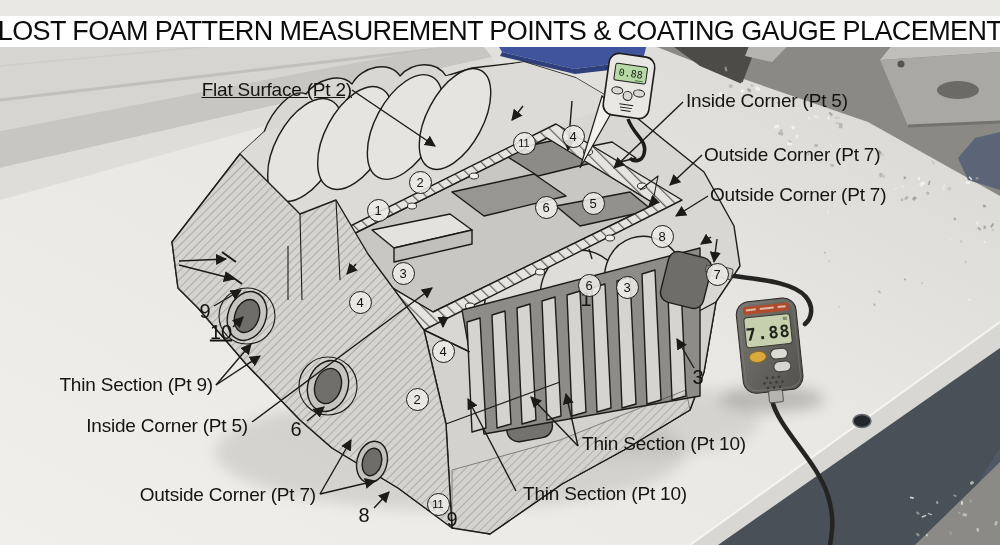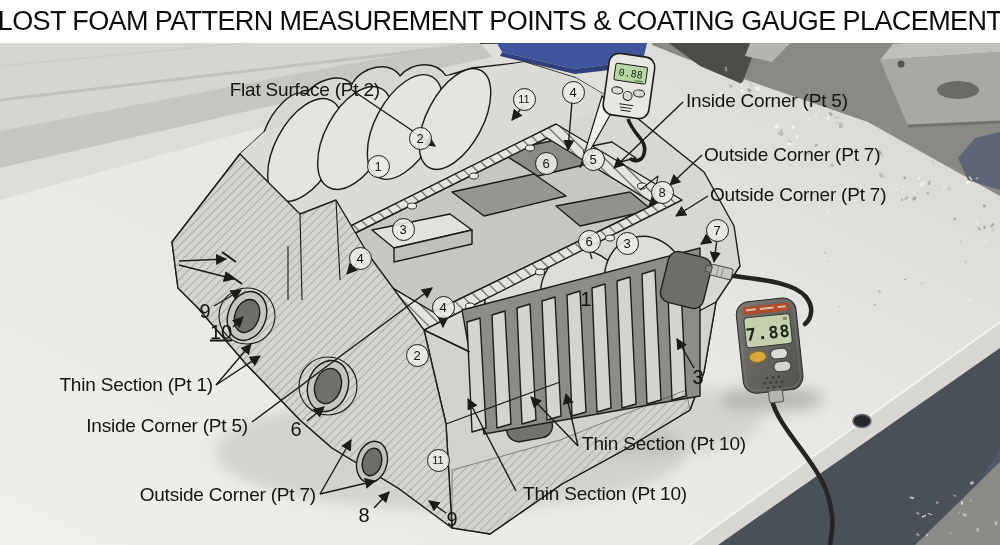--- a/index.html
+++ b/index.html
@@ -2,41 +2,41 @@
 <html><head>
 <meta charset="utf-8">
 <style>
   html,body{margin:0;padding:0;background:#888;}
   .stage{
     position:relative;width:1000px;height:545px;overflow:hidden;
     background:#e8e7e4;font-family:"Liberation Sans",sans-serif;
     -webkit-font-smoothing:antialiased;
   }
   .titlebar{
-    position:absolute;left:0;top:0;width:1000px;height:43px;background:#ffffff;
+    position:absolute;left:0;top:16px;width:1000px;height:31px;background:#ffffff;
     display:flex;align-items:center;justify-content:center;z-index:30;
   }
   .titlebar h1{
     margin:0;font-size:27px;font-weight:400;letter-spacing:-0.6px;color:#0d0d0d;
     white-space:nowrap;
   }
   #art{position:absolute;left:0;top:0;z-index:1;}
   .callout{
     position:absolute;z-index:20;font-size:19px;color:#141412;
     white-space:nowrap;letter-spacing:-0.2px;line-height:22px;
   }
   .plain-num{
     position:absolute;z-index:20;font-size:20px;color:#141412;
     transform:translate(-50%,-50%);
   }
   .marker{
     position:absolute;z-index:21;width:23px;height:23px;border-radius:50%;
     border:1.5px solid #1b1b19;background:rgba(236,234,230,0.88);
     display:flex;align-items:center;justify-content:center;
-    font-size:13px;color:#141412;box-sizing:border-box;
+    font-size:13px;color:#141412;box-sizing:border-box;margin-top:44px;
   }
 </style>
 </head>
 <body>
 
 <div class="stage">
 
 <svg id="art" width="1000" height="545" viewBox="0 0 1000 545">
   <defs>
     <linearGradient id="tableGrad" x1="0" y1="1" x2="1" y2="0">
@@ -374,25 +374,25 @@
     <path d="M356,264 L347,274" marker-end="url(#ah)"></path>
     <path d="M443,316 L443,327" marker-end="url(#ah)"></path>
     <path d="M589,249 L592,259"></path>
   </g>
 </svg>
 
 <header class="titlebar">
   <h1>LOST FOAM PATTERN MEASUREMENT POINTS &amp; COATING GAUGE PLACEMENT</h1>
 </header>
 
-<div class="callout" style="top: 79px; right: 620px;">Flat Surface (Pt 2)</div>
+<div class="callout" style="top: 79px; right: 648px; text-decoration: underline;">Flat Surface (Pt 2)</div>
 <div class="callout" style="top: 90px; left: 686px;">Inside Corner (Pt 5)</div>
 <div class="callout" style="top: 144px; left: 704px;">Outside Corner (Pt 7)</div>
 <div class="callout" style="top: 184px; left: 710px;">Outside Corner (Pt 7)</div>
-<div class="callout" style="top: 374px; right: 787px;">Thin Section (Pt 1)</div>
+<div class="callout" style="top: 374px; right: 787px;">Thin Section (Pt 9)</div>
 <div class="callout" style="top: 415px; right: 752px;">Inside Corner (Pt 5)</div>
 <div class="callout" style="top: 484px; right: 684px;">Outside Corner (Pt 7)</div>
 <div class="callout" style="top: 433px; left: 582px;">Thin Section (Pt 10)</div>
 <div class="callout" style="top: 483px; left: 523px;">Thin Section (Pt 10)</div>
 
 <div id="markers">
       <div class="marker" style="left: 366.5px; top: 154.5px;">1</div>
       <div class="marker" style="left: 408.5px; top: 126.5px;">2</div>
       <div class="marker" style="left: 391.5px; top: 217.5px;">3</div>
       <div class="marker" style="left: 348.5px; top: 246.5px;">4</div>

